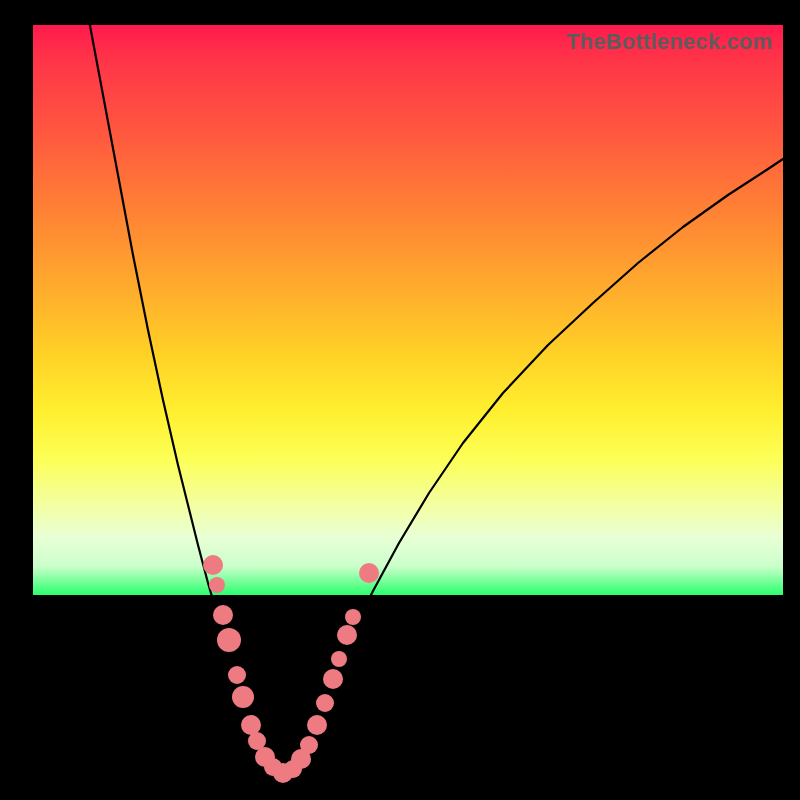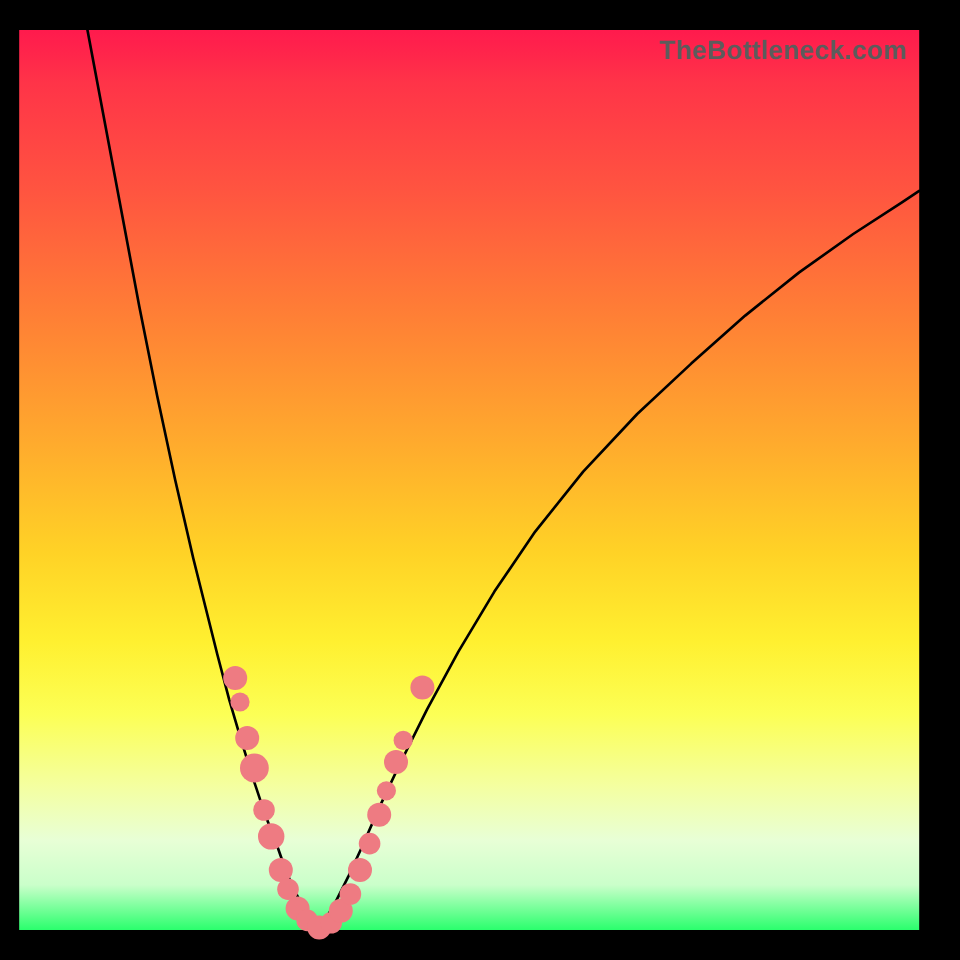--- a/index.html
+++ b/index.html
@@ -6,24 +6,24 @@
     margin: 0;
     padding: 0;
     width: 800px;
     height: 800px;
     background: #000;
     overflow: hidden;
     font-family: Arial, Helvetica, sans-serif;
   }
   .frame {
     position: absolute;
-    left: 16px;
+    left: 33px;
     top: 25px;
     width: 750px;
-    height: 750px;
+    height: 570px;
     background: linear-gradient(
       to bottom,
       #ff1a4d 0%,
       #ff3448 6%,
       #ff5540 18%,
       #ff8035 32%,
       #ffab2d 46%,
       #ffd226 58%,
       #fff030 68%,
       #fcff55 76%,

